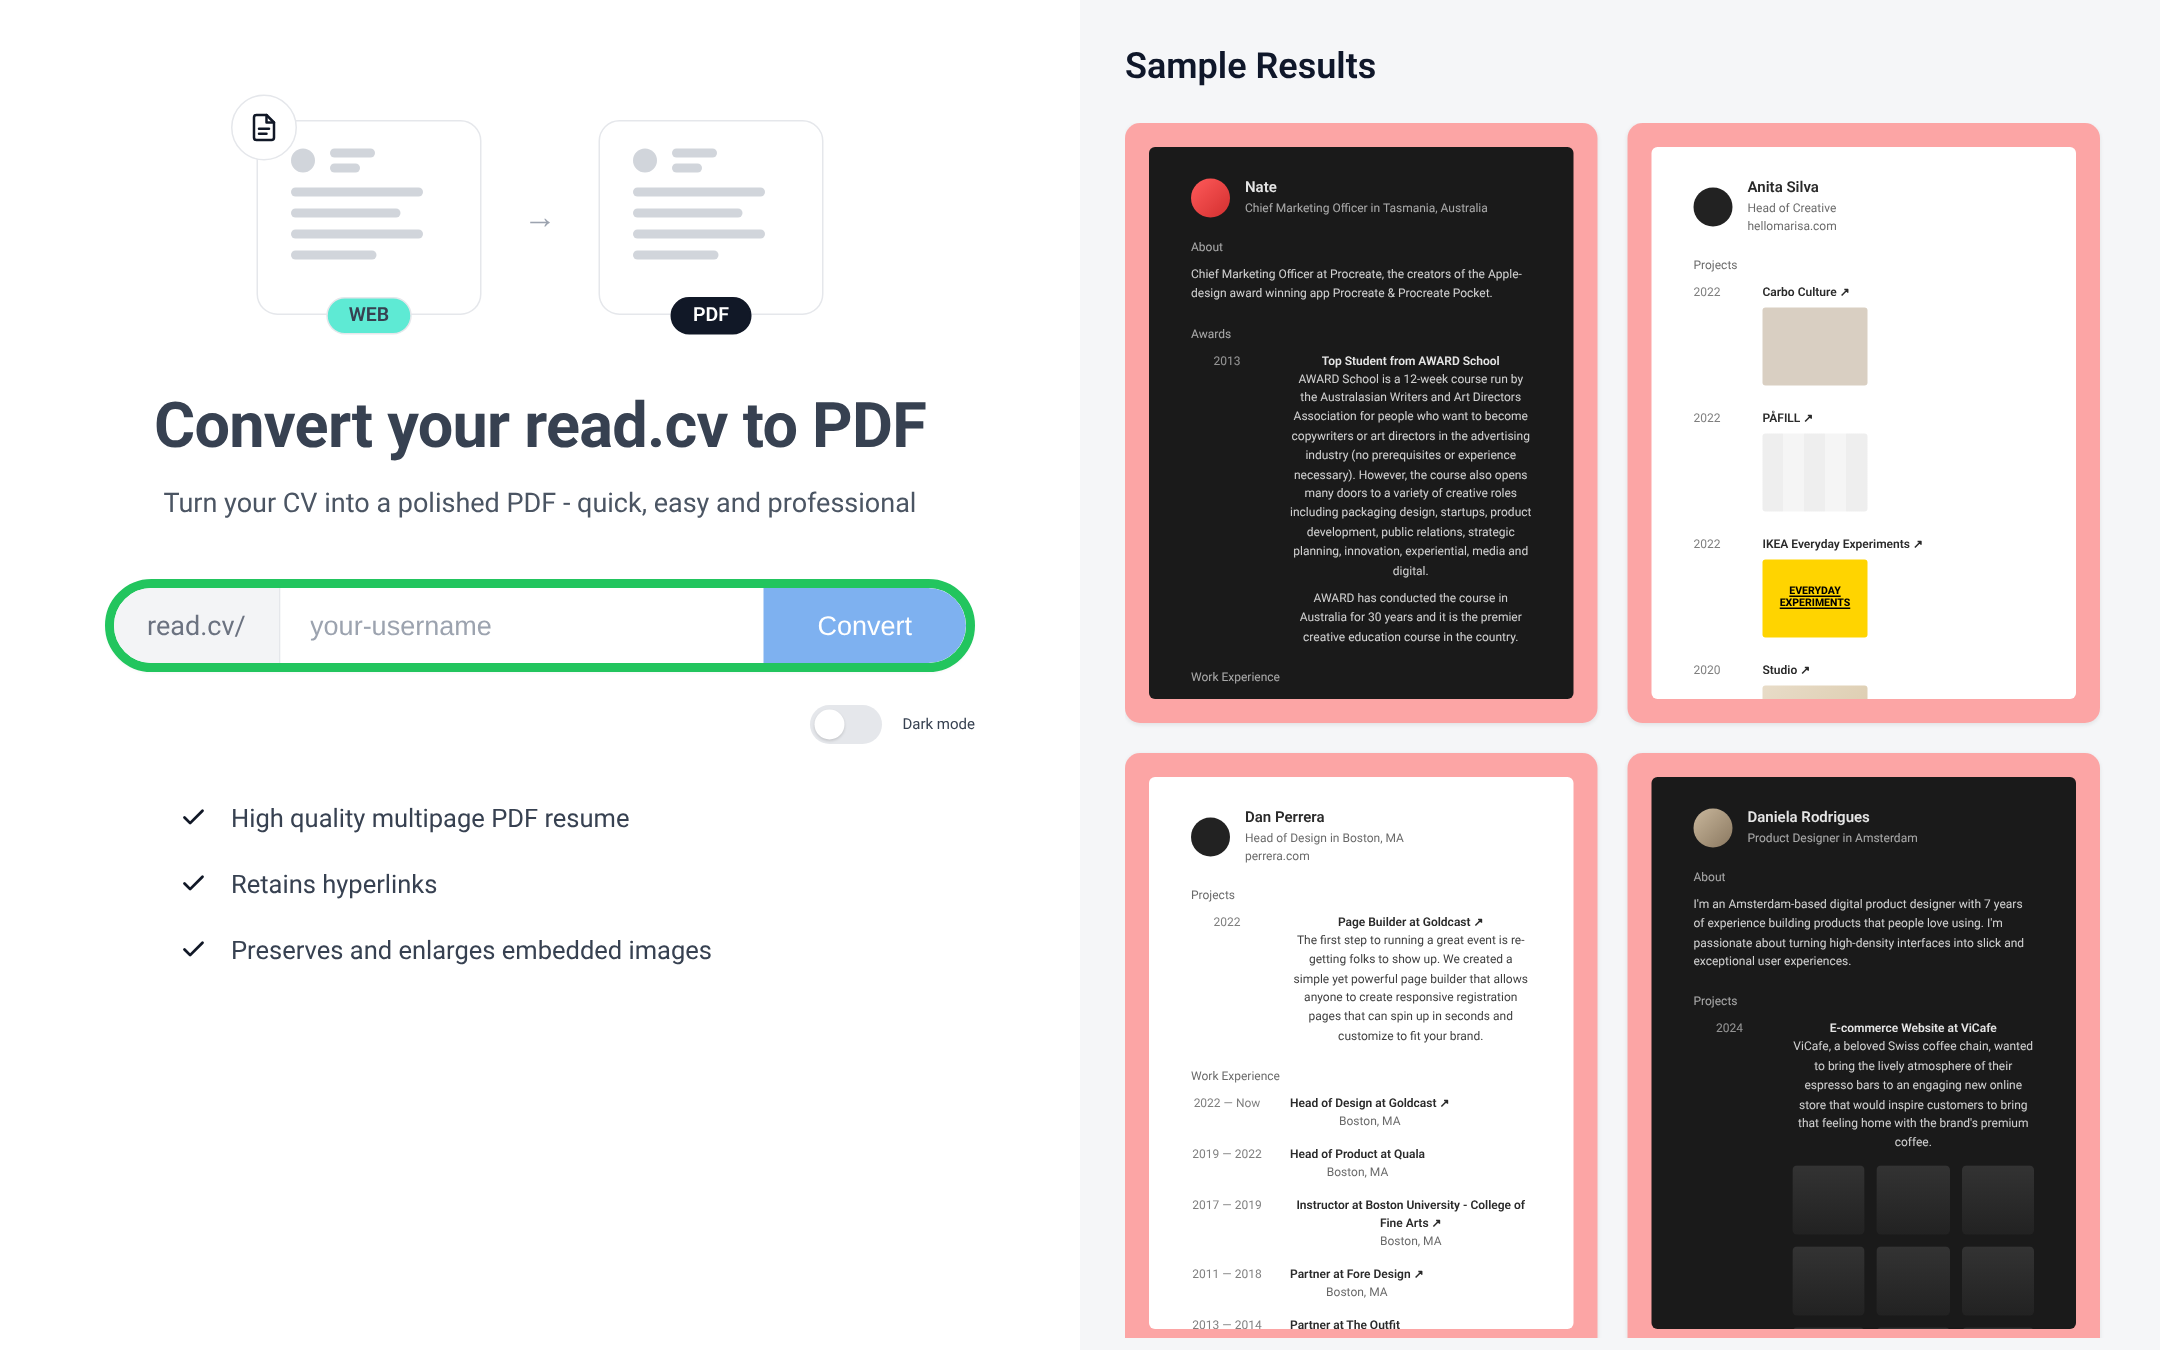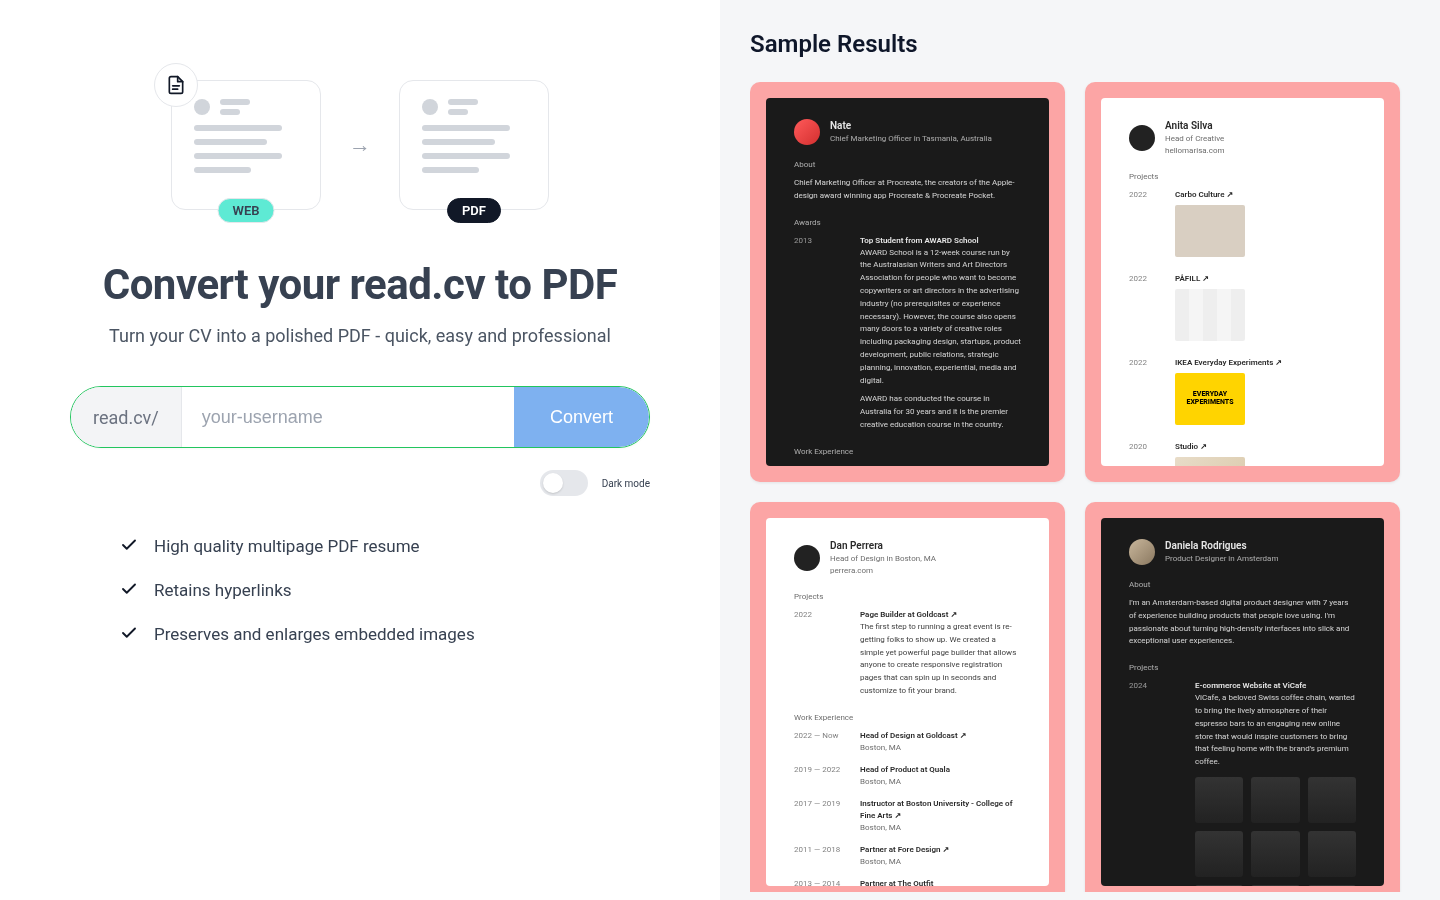--- a/index.html
+++ b/index.html
@@ -89,21 +89,21 @@
   .subtitle{
     font-size:18px;
     color:#4b5563;
     text-align:center;
     margin-bottom:40px;
   }
   .input-row{
     display:flex;
     width:580px;
     height:62px;
-    border:1px solid #22c55e;
+    border:6px solid #22c55e;
     border-radius:999px;
     overflow:hidden;
     box-shadow: 0 1px 2px rgba(0,0,0,0.03);
   }
   .prefix{
     background:#f3f4f6;
     color:#6b7280;
     font-size:18px;
     display:flex;
     align-items:center;
@@ -219,29 +219,29 @@
   .doc-header{display:flex;gap:10px;align-items:center;margin-bottom:14px;}
   .doc-avatar{width:26px;height:26px;border-radius:50%;background:#555;}
   .doc.light .doc-avatar{background:#222;}
   .doc-avatar.red{background:linear-gradient(135deg,#ff5a5a,#d32f2f);}
   .doc-avatar.photo{background:linear-gradient(135deg,#c9b79c,#8a7860);}
   .doc-name{font-weight:600;font-size:10px;}
   .doc-sub{font-size:8px;opacity:.7;}
   .doc-section{margin-top:14px;}
   .doc-section-title{font-size:8px;opacity:.7;margin-bottom:6px;}
   .doc-text{font-size:8px;opacity:.9;line-height:1.6;}
-  .doc-entry{display:flex;gap:18px;margin-bottom:10px;font-size:8px;}
+  .doc-entry{display:flex;gap:18px;margin-bottom:10px;font-size:8px;text-align:center;}
   .doc-year{opacity:.6;white-space:nowrap;min-width:48px;}
   .doc-entry-title{font-weight:600;}
   .doc-entry-sub{opacity:.7;}
   .proj{display:flex;gap:18px;margin-bottom:16px;}
   .proj-year{opacity:.6;min-width:28px;font-size:8px;}
   .proj-body{flex:1;}
   .proj-title{font-weight:600;font-size:8px;margin-bottom:4px;}
-  .proj-img{width:70px;height:52px;background:#d9cfc2;border-radius:2px;margin-top:4px;}
+  .proj-img{width:70px;height:52px;background:#d9cfc2;border-radius:2px;margin-top:4px;text-decoration:underline;}
   .proj-img.yellow{background:linear-gradient(#ffd400,#ffd400);position:relative;display:flex;flex-direction:column;justify-content:center;text-align:center;font-size:7px;font-weight:800;color:#000;line-height:1.1;}
   .proj-img.wood{background:linear-gradient(135deg,#e8dcc8,#d9c8a8);}
   .proj-img.bottles{background:linear-gradient(90deg,#eee 0 20%,#f5f5f5 20% 40%,#eee 40% 60%,#f5f5f5 60% 80%,#eee 80% 100%);}
   .screenshots{display:grid;grid-template-columns:repeat(3,1fr);gap:8px;margin-top:8px;}
   .shot{height:46px;background:#2a2a2a;border-radius:3px;background-image:linear-gradient(180deg,#333,#222);}
 </style>
 </head>
 <body>
 
 <div class="left">

